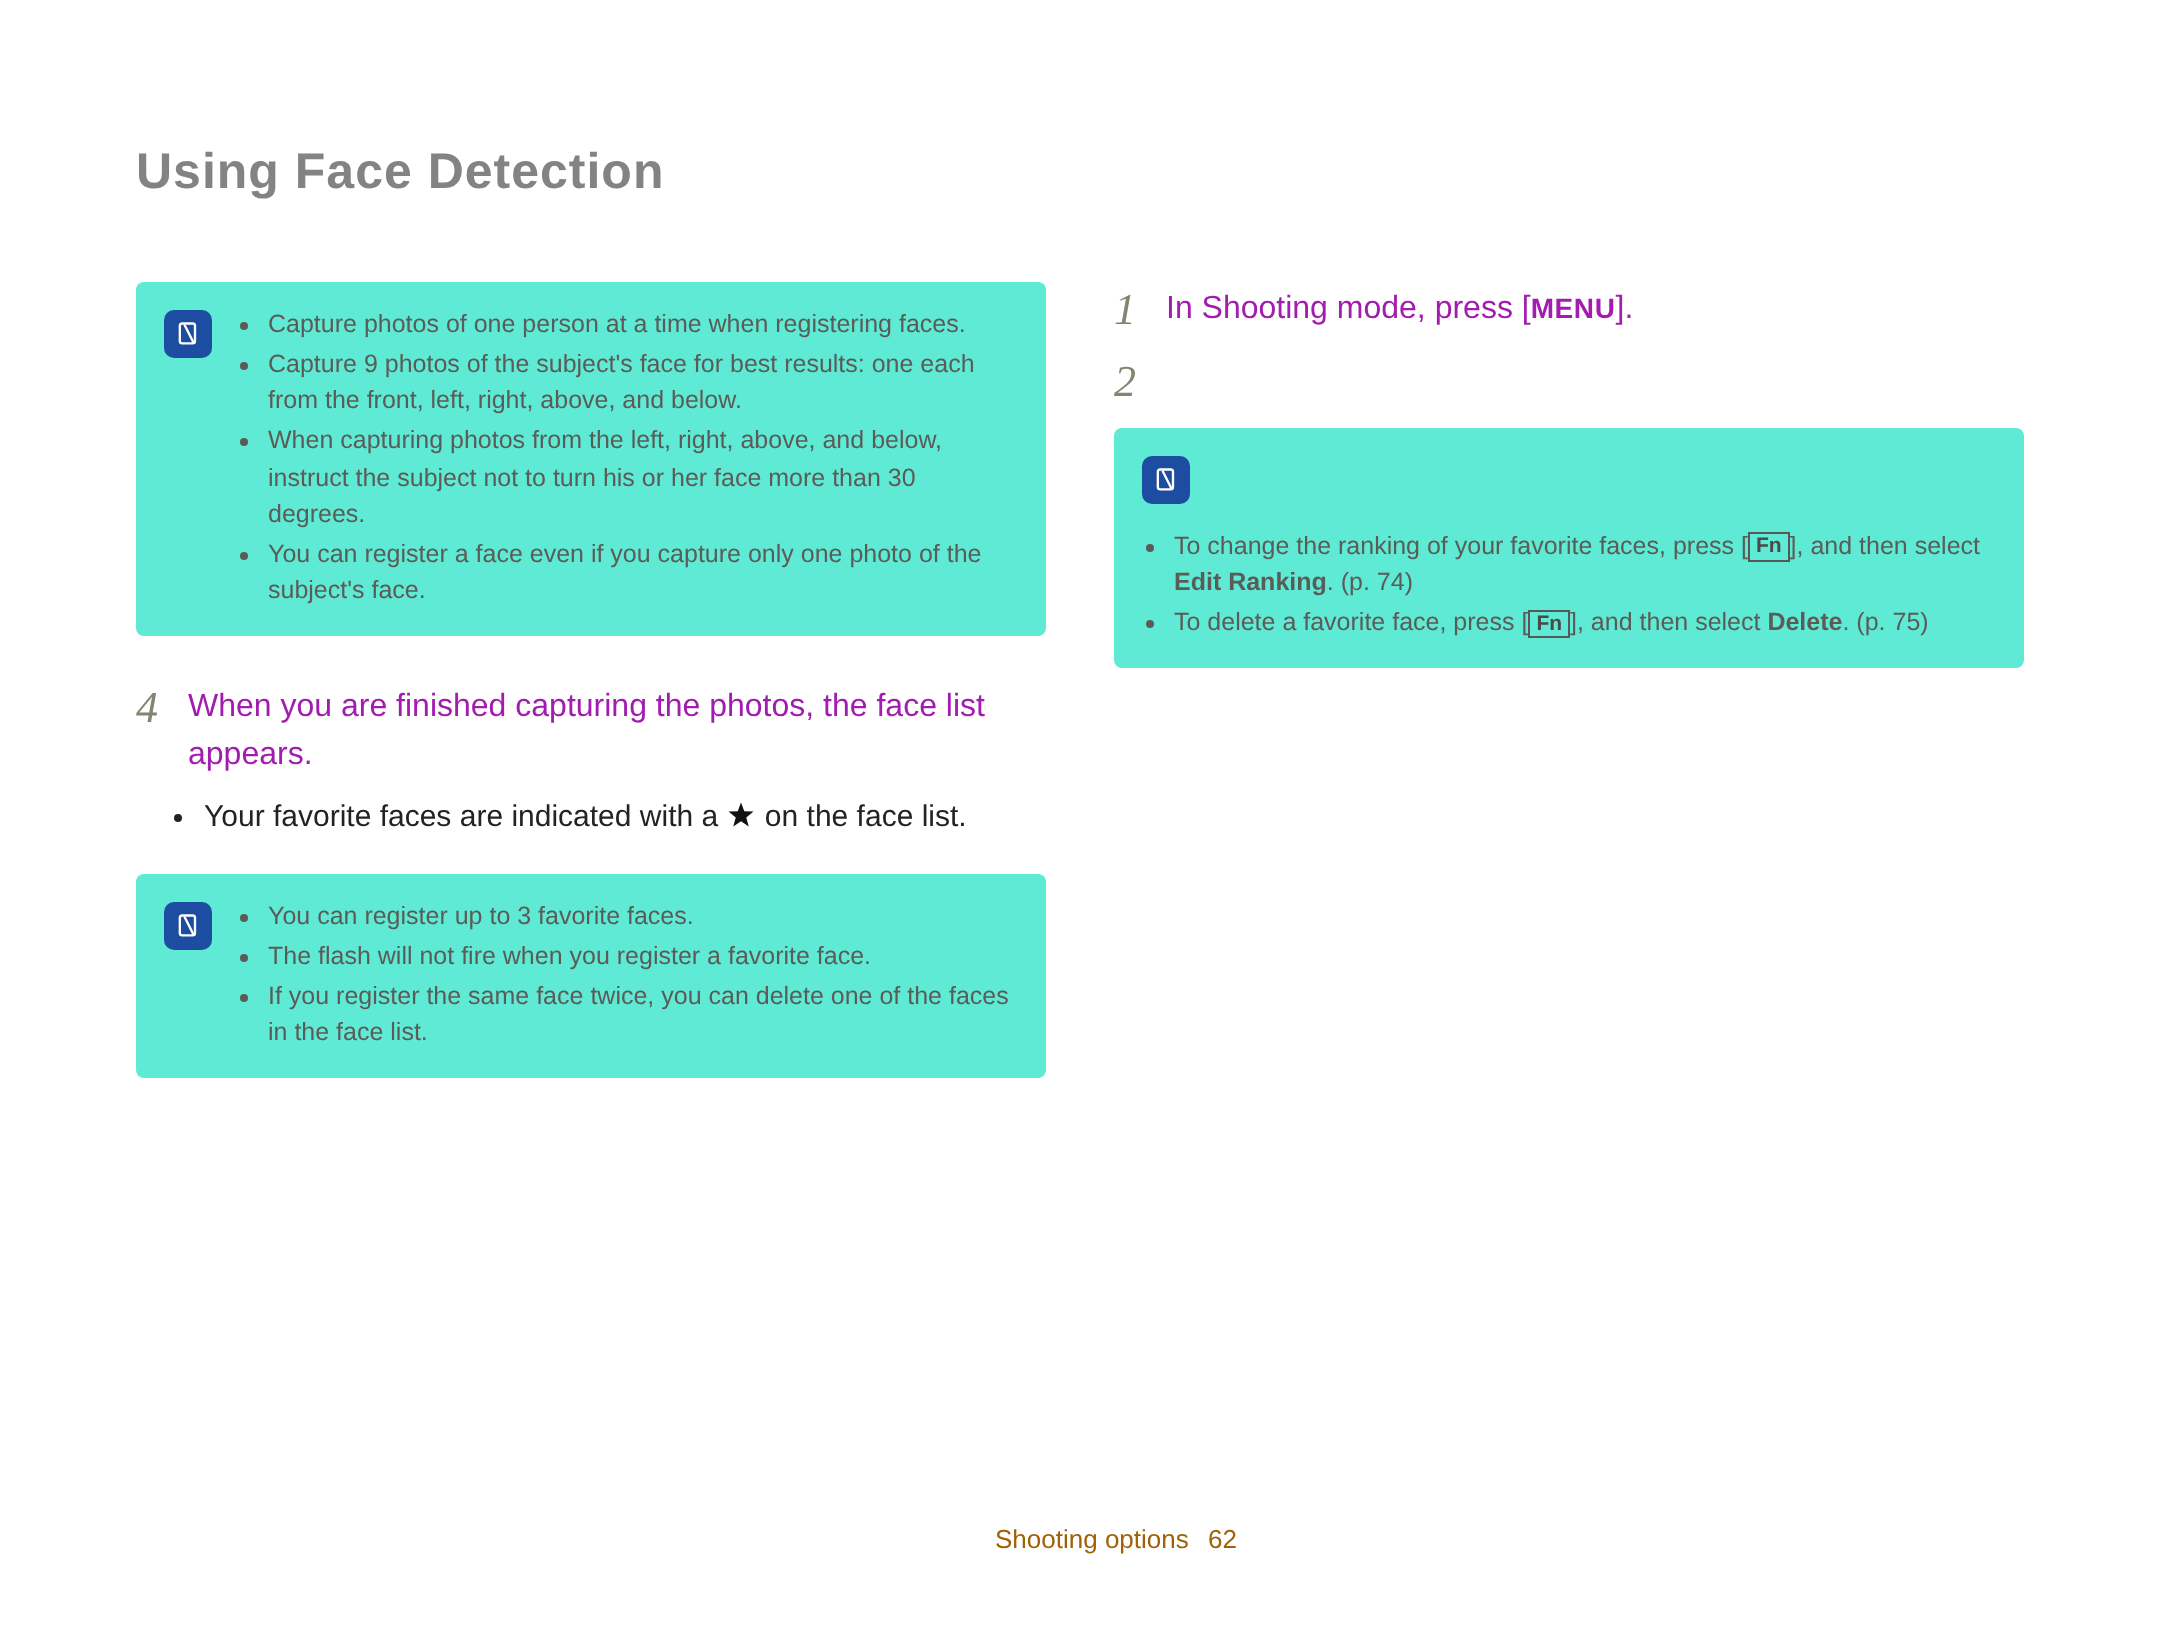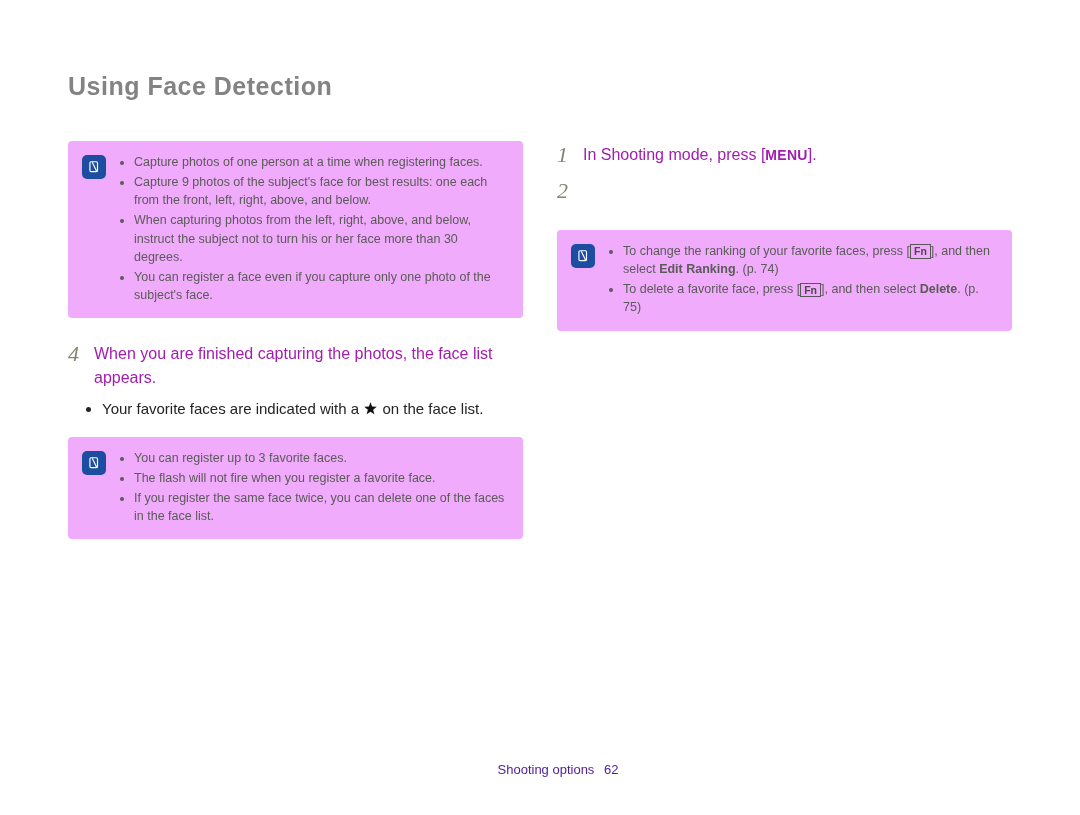--- a/index.html
+++ b/index.html
@@ -25,21 +25,21 @@
   }
   .two-col {
     display: flex;
     gap: 34px;
   }
   .col {
     flex: 1;
     min-width: 0;
   }
   .note-box {
-    background: #f0abfc;
+    background: #5eead4;
     border-radius: 4px;
     padding: 12px 14px 12px 14px;
     display: flex;
     gap: 12px;
     margin-bottom: 22px;
   }
   .note-icon {
     width: 24px;
     height: 24px;
     flex: 0 0 24px;
@@ -125,21 +125,21 @@
     display: inline-block;
     vertical-align: -3px;
   }
   .footer {
     position: absolute;
     bottom: 38px;
     left: 0;
     width: 100%;
     text-align: center;
     font-size: 13px;
-    color: #4c1d95;
+    color: #a16207;
     padding-left: 36px;
   }
   .footer .pg { margin-left: 6px; }
   b { font-weight: 700; }
 </style>
 </head>
 <body>
 
 <div class="page">
   <div class="section-title">Using Face Detection</div>
@@ -199,21 +199,21 @@
         <div class="step-num">1</div>
         <div class="step-body">
           <span>In Shooting mode, press [</span><span class="menu-label">MENU</span><span>].</span>
         </div>
       </div>
 
       <div class="step">
         <div class="step-num">2</div>
       </div>
 
-      <div class="note-box" style="margin-top:26px;">
+      <div class="note-box" style="margin-top:10px;flex-direction:column;">
         <div class="note-icon">
           <svg viewBox="0 0 24 24" fill="none">
               <rect x="5" y="3" width="13" height="17" rx="2" stroke="#fff" stroke-width="2"></rect>
               <path d="M9 4l8 16" stroke="#fff" stroke-width="2"></path>
             </svg>
         </div>
         <ul class="note-list">
           <li>
             <span>To change the ranking of your favorite faces, press [</span><span class="fn-box">Fn</span><span>], and then select </span><b>Edit Ranking</b><span>. (p. 74)</span>
           </li>

